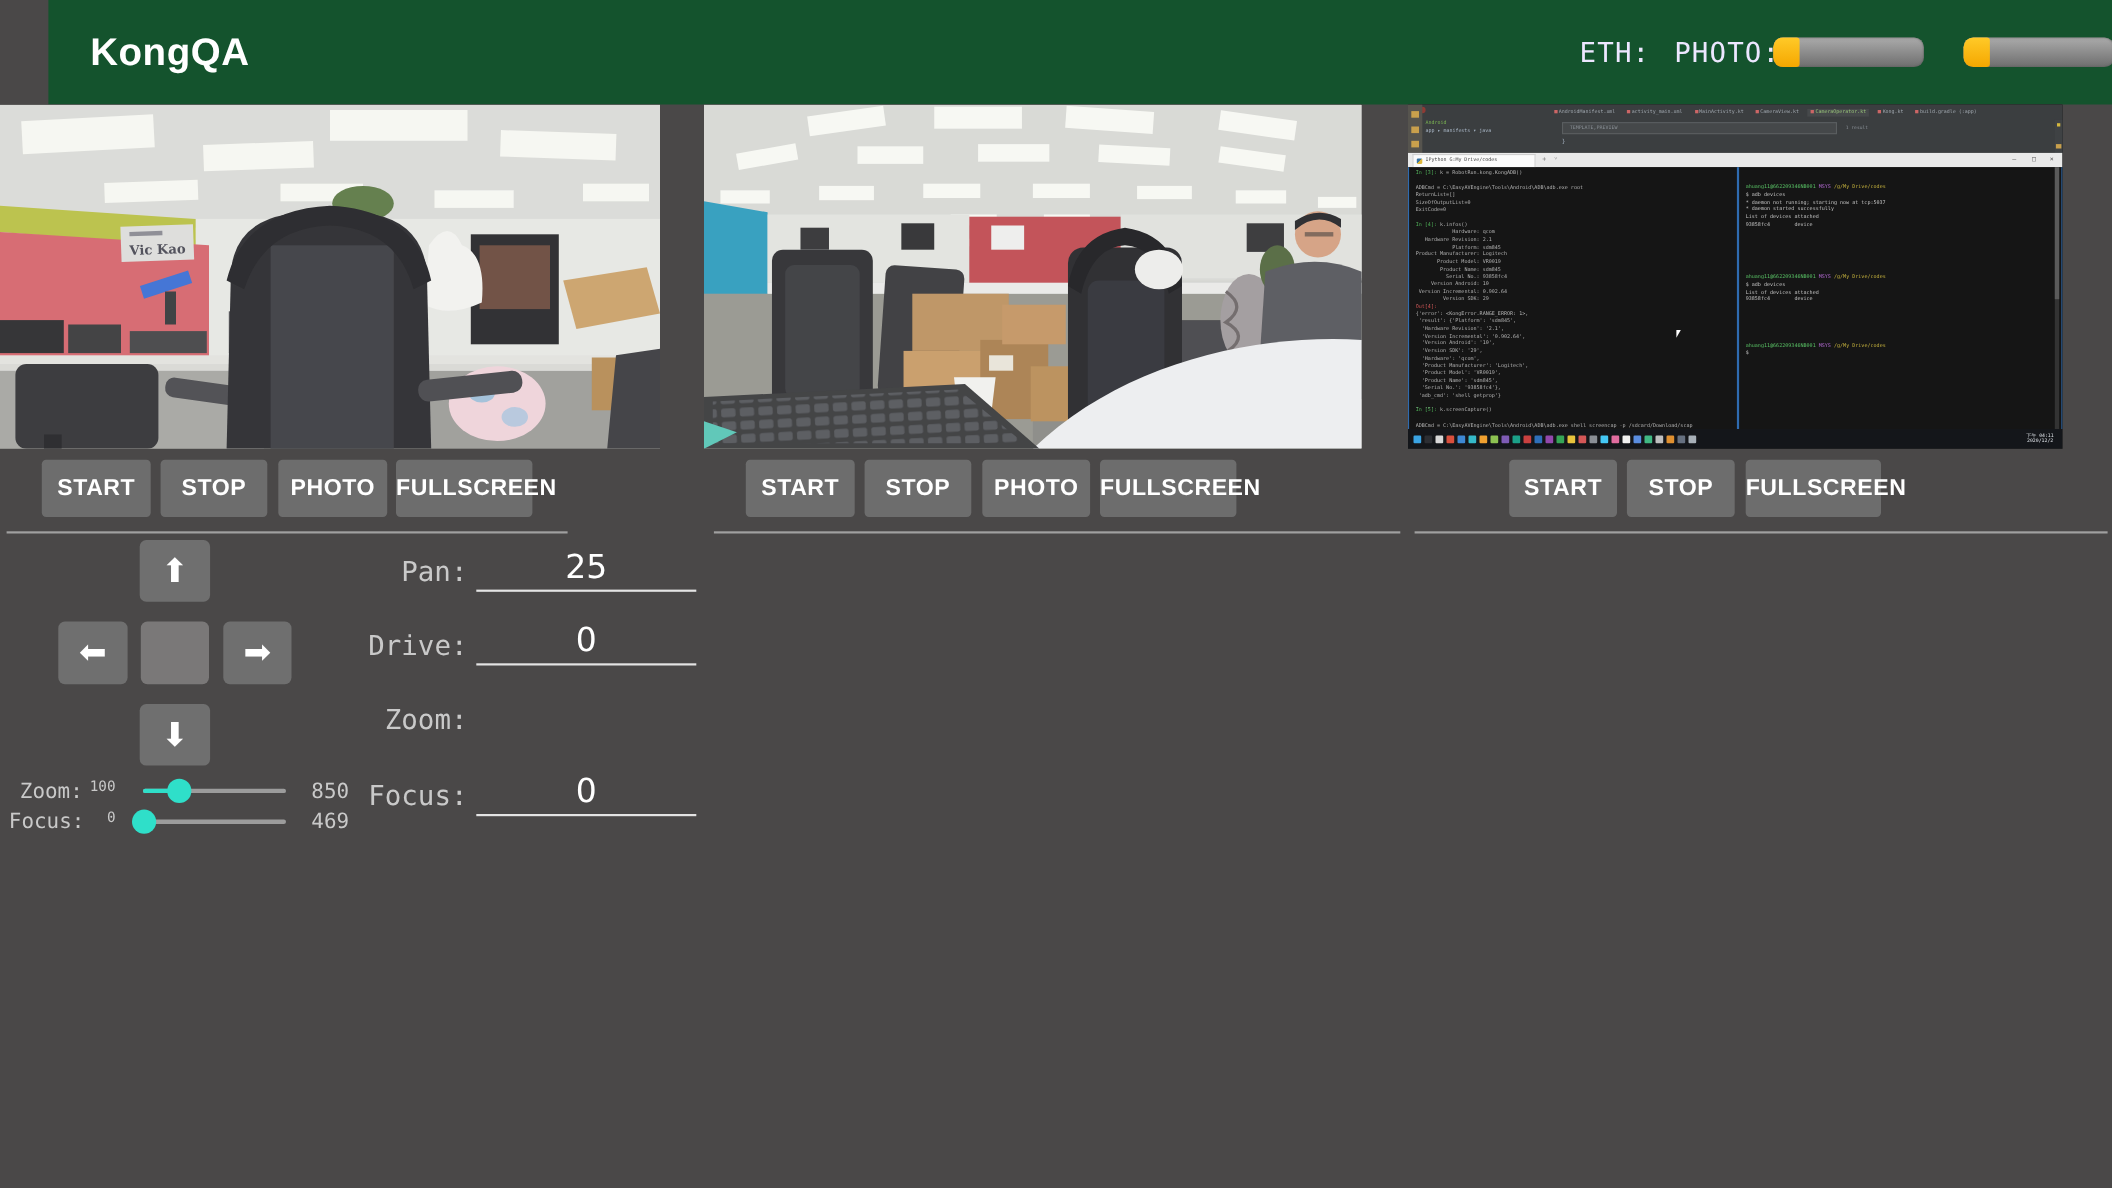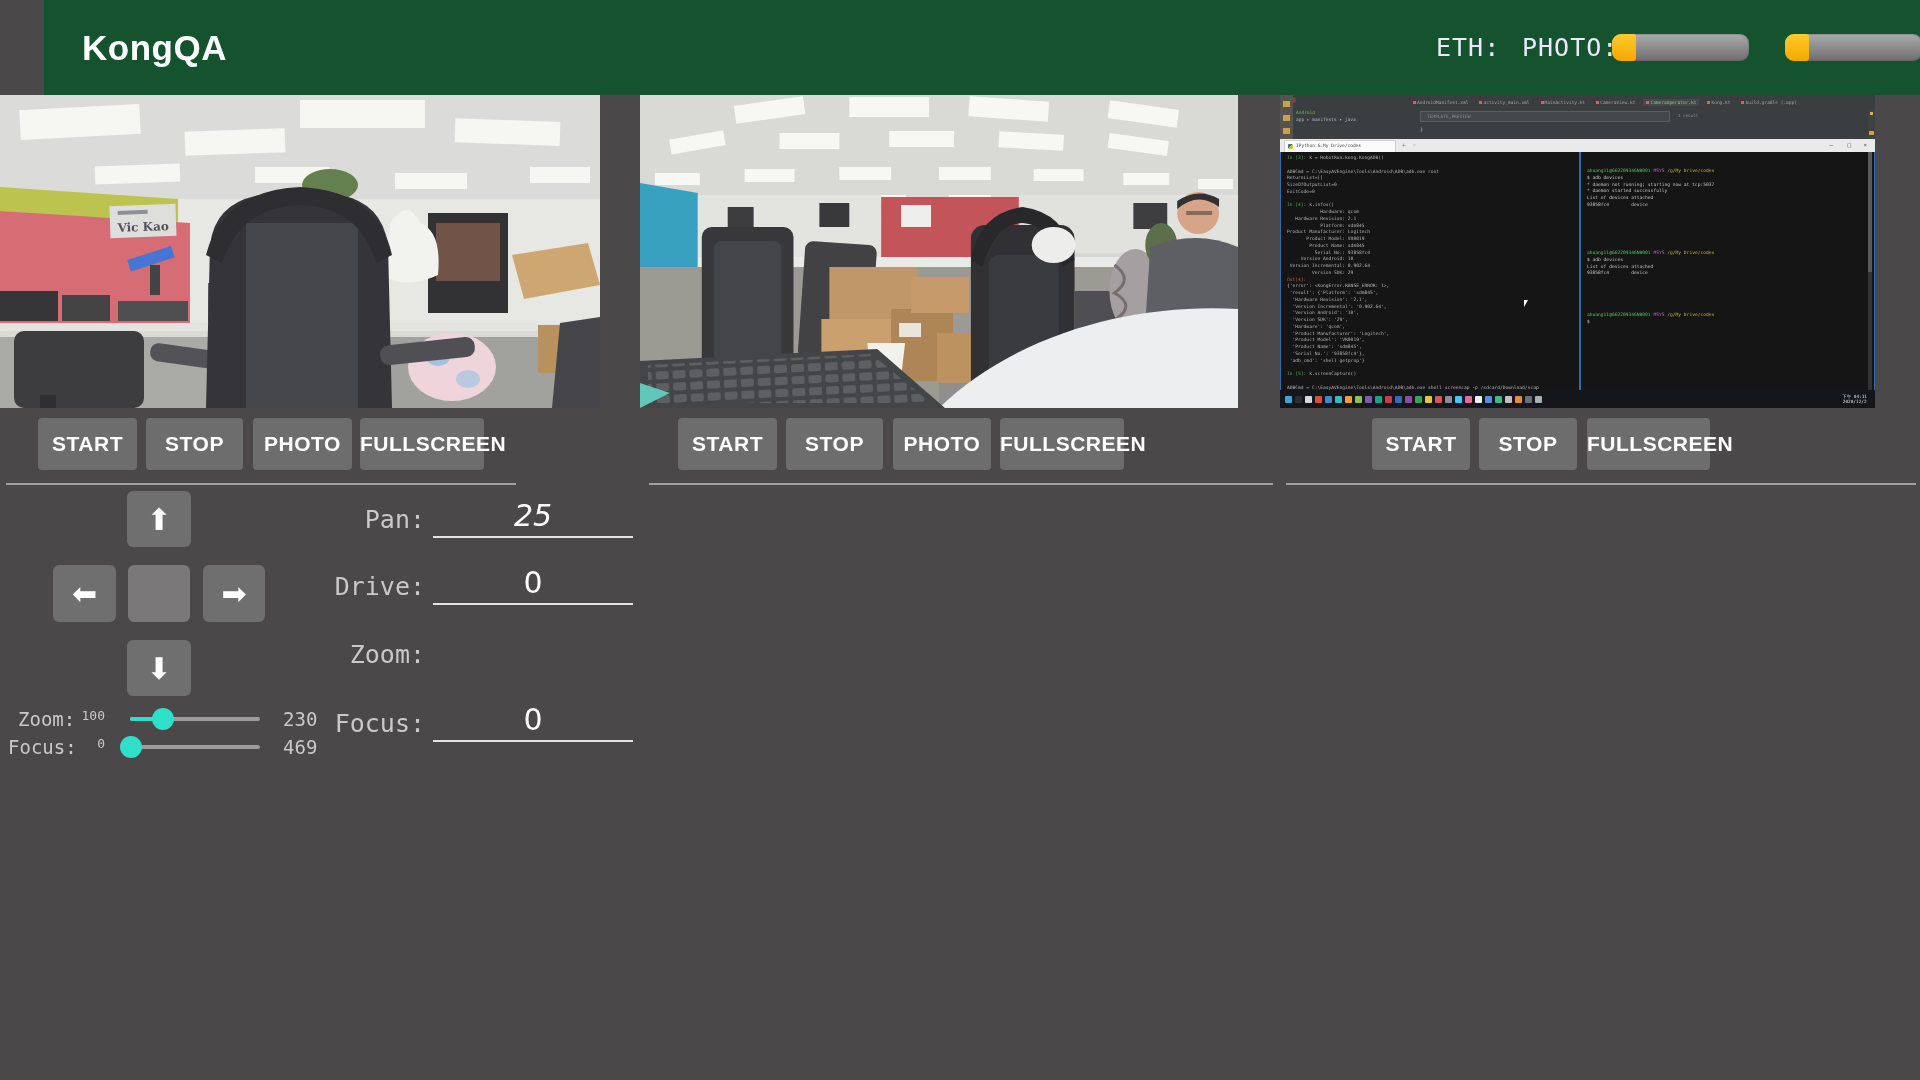--- a/index.html
+++ b/index.html
@@ -213,34 +213,34 @@
     <span>⬇</span>
     </button>
 
   <div class="srow" style="top:610px;">
     <span class="s-label" style="left:18px;">Zoom:</span>
     <span class="s-min">100</span>
     <div class="s-track">
       <div class="fill" style="width: 25%;"></div>
       <div class="s-thumb" style="left: calc(25% - 11px);"></div>
     </div>
-    <span class="s-max">230</span>
+    <span class="s-max">850</span>
   </div>
   <div class="srow" style="top:638px;">
     <span class="s-label" style="left:8px;">Focus:</span>
     <span class="s-min">0</span>
     <div class="s-track">
       <div class="fill" style="width: 1%;"></div>
       <div class="s-thumb" style="left: calc(1% - 11px);"></div>
     </div>
     <span class="s-max">469</span>
   </div>
 
   <div class="f-label" style="top:410px;left:305px;">Pan:</div>
-  <input class="f-input" style="top: 399px; font-style: italic;" value="25">
+  <input class="f-input" style="top: 399px;" value="25">
   <div class="f-label" style="top:477px;left:305px;">Drive:</div>
   <input class="f-input" style="top: 466px;" value="0">
   <div class="f-label" style="top:545px;left:305px;">Zoom:</div>
   <div class="f-label" style="top:614px;left:305px;">Focus:</div>
   <input class="f-input" style="top: 603px;" value="0">
 </div>
 
 <div class="section sec-2">
   <div class="viewport" style="width:598px;">
     <svg width="598" height="313" viewBox="0 0 600 313" preserveAspectRatio="none">

